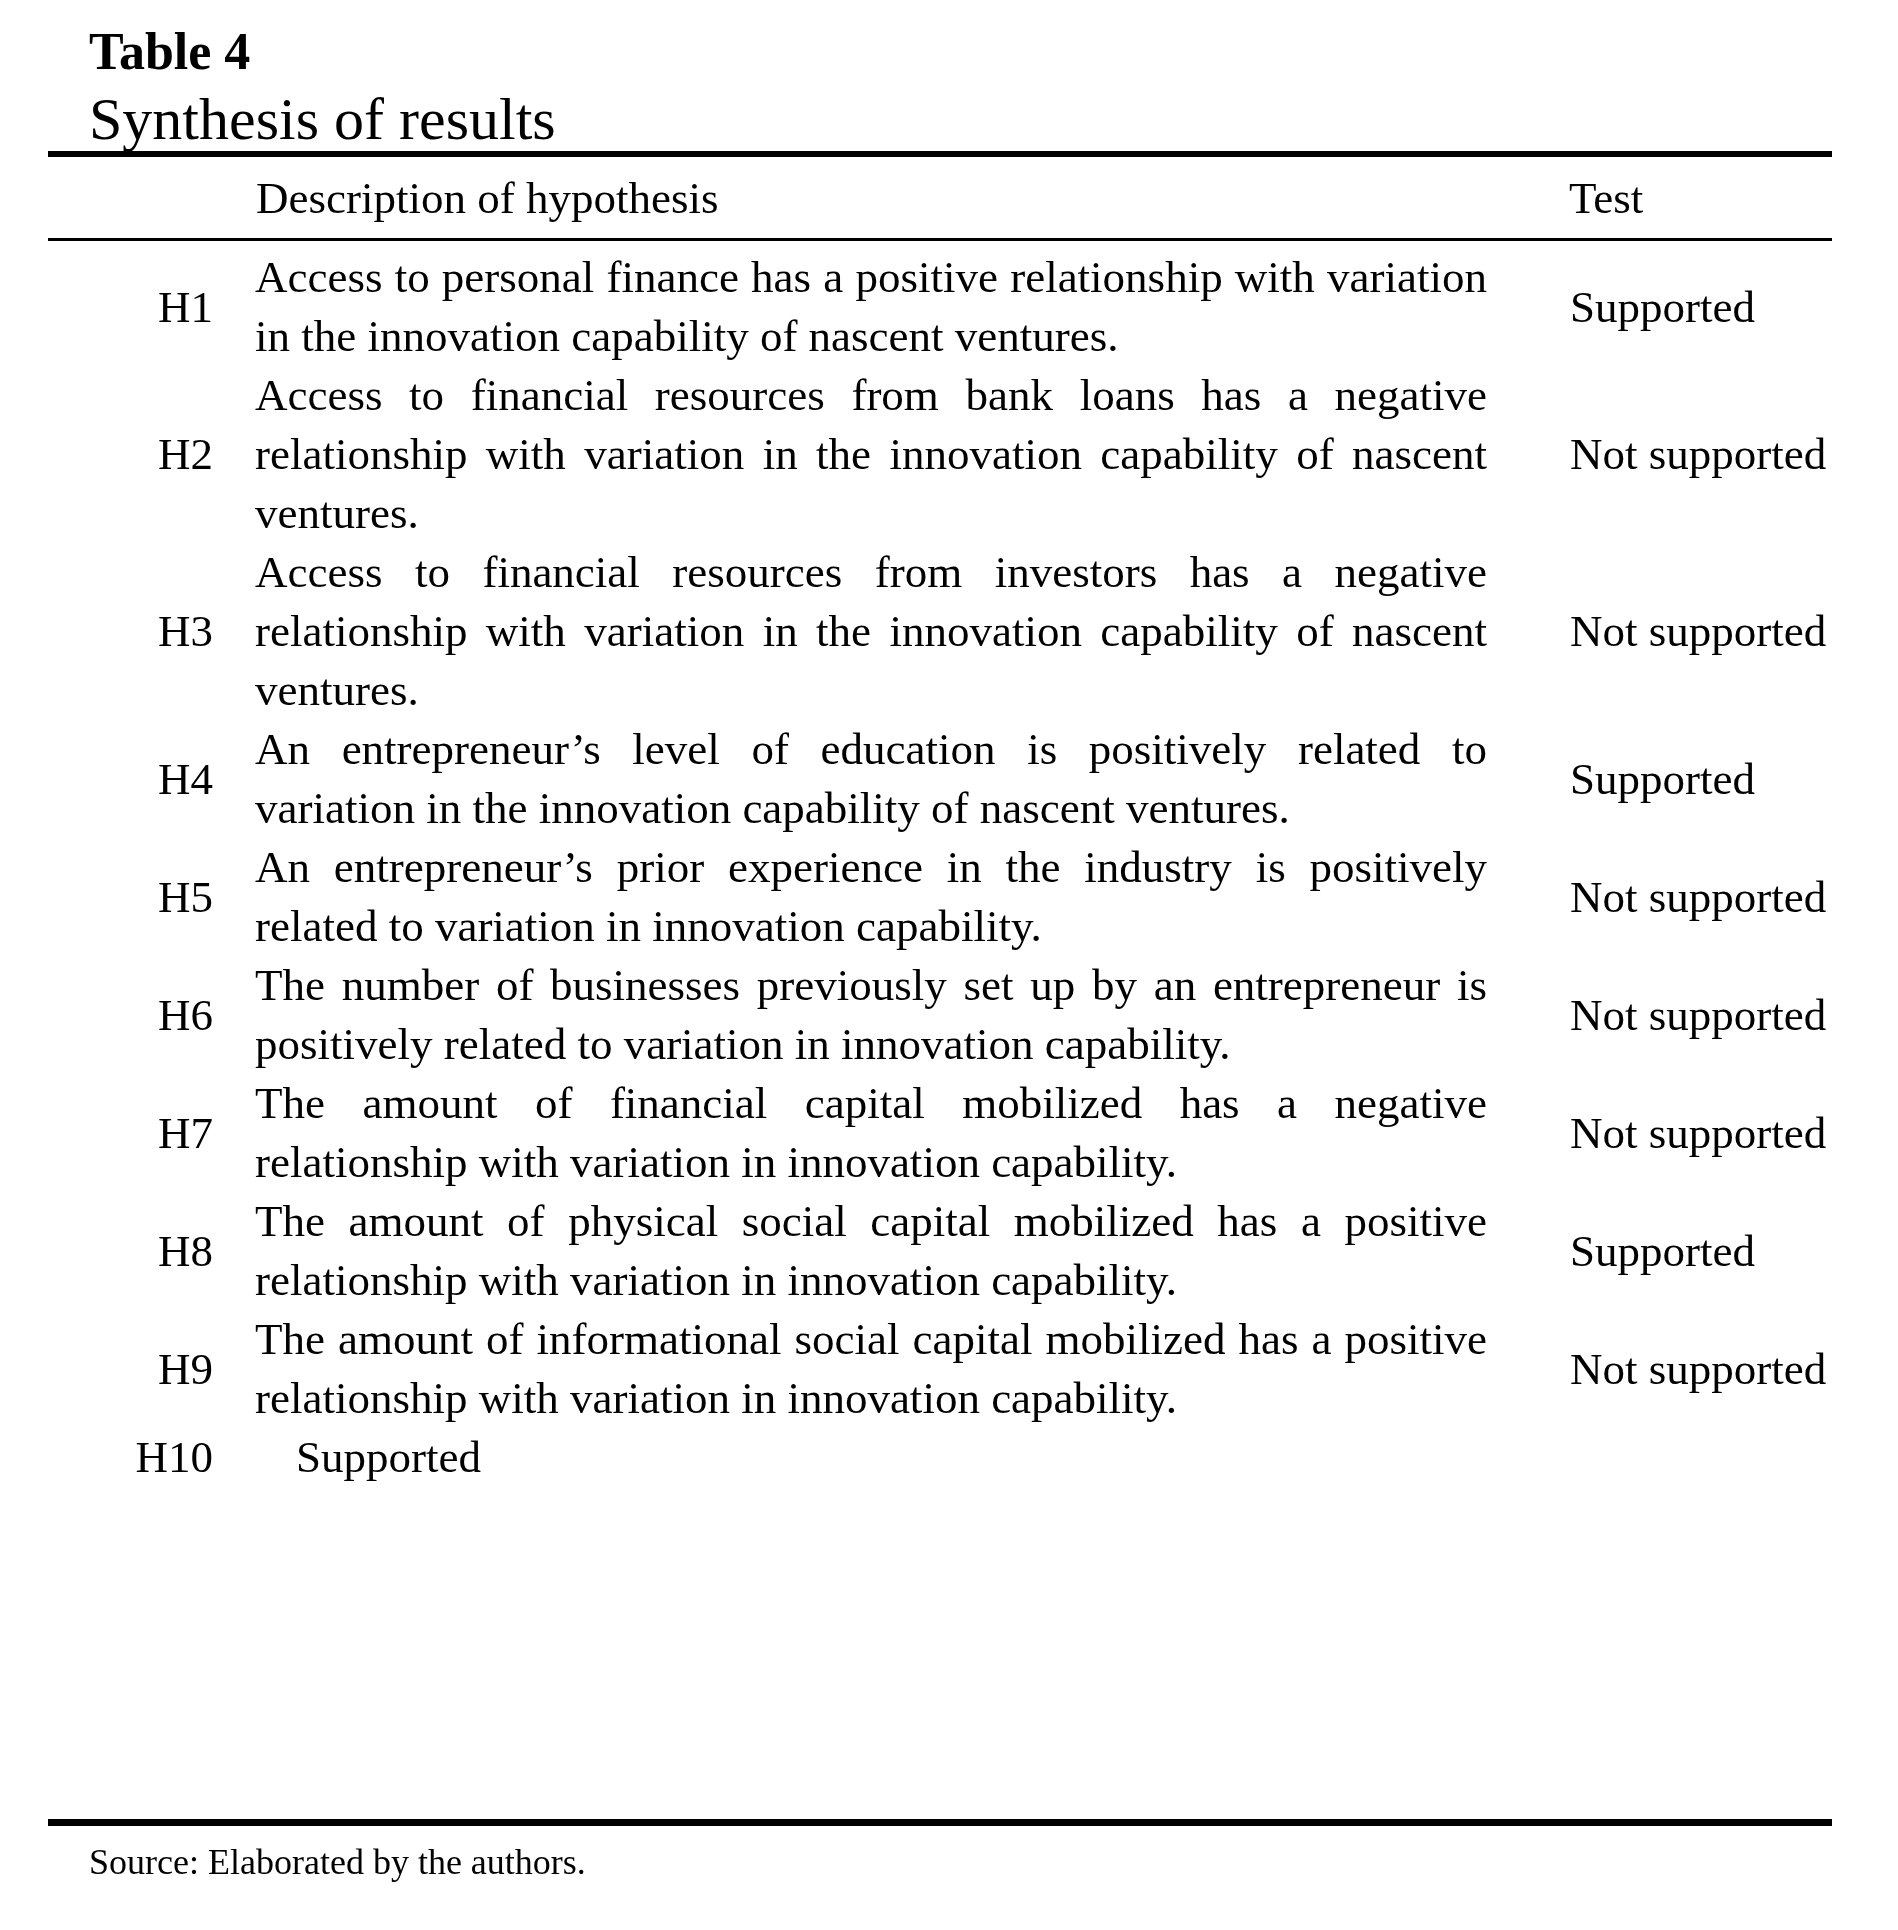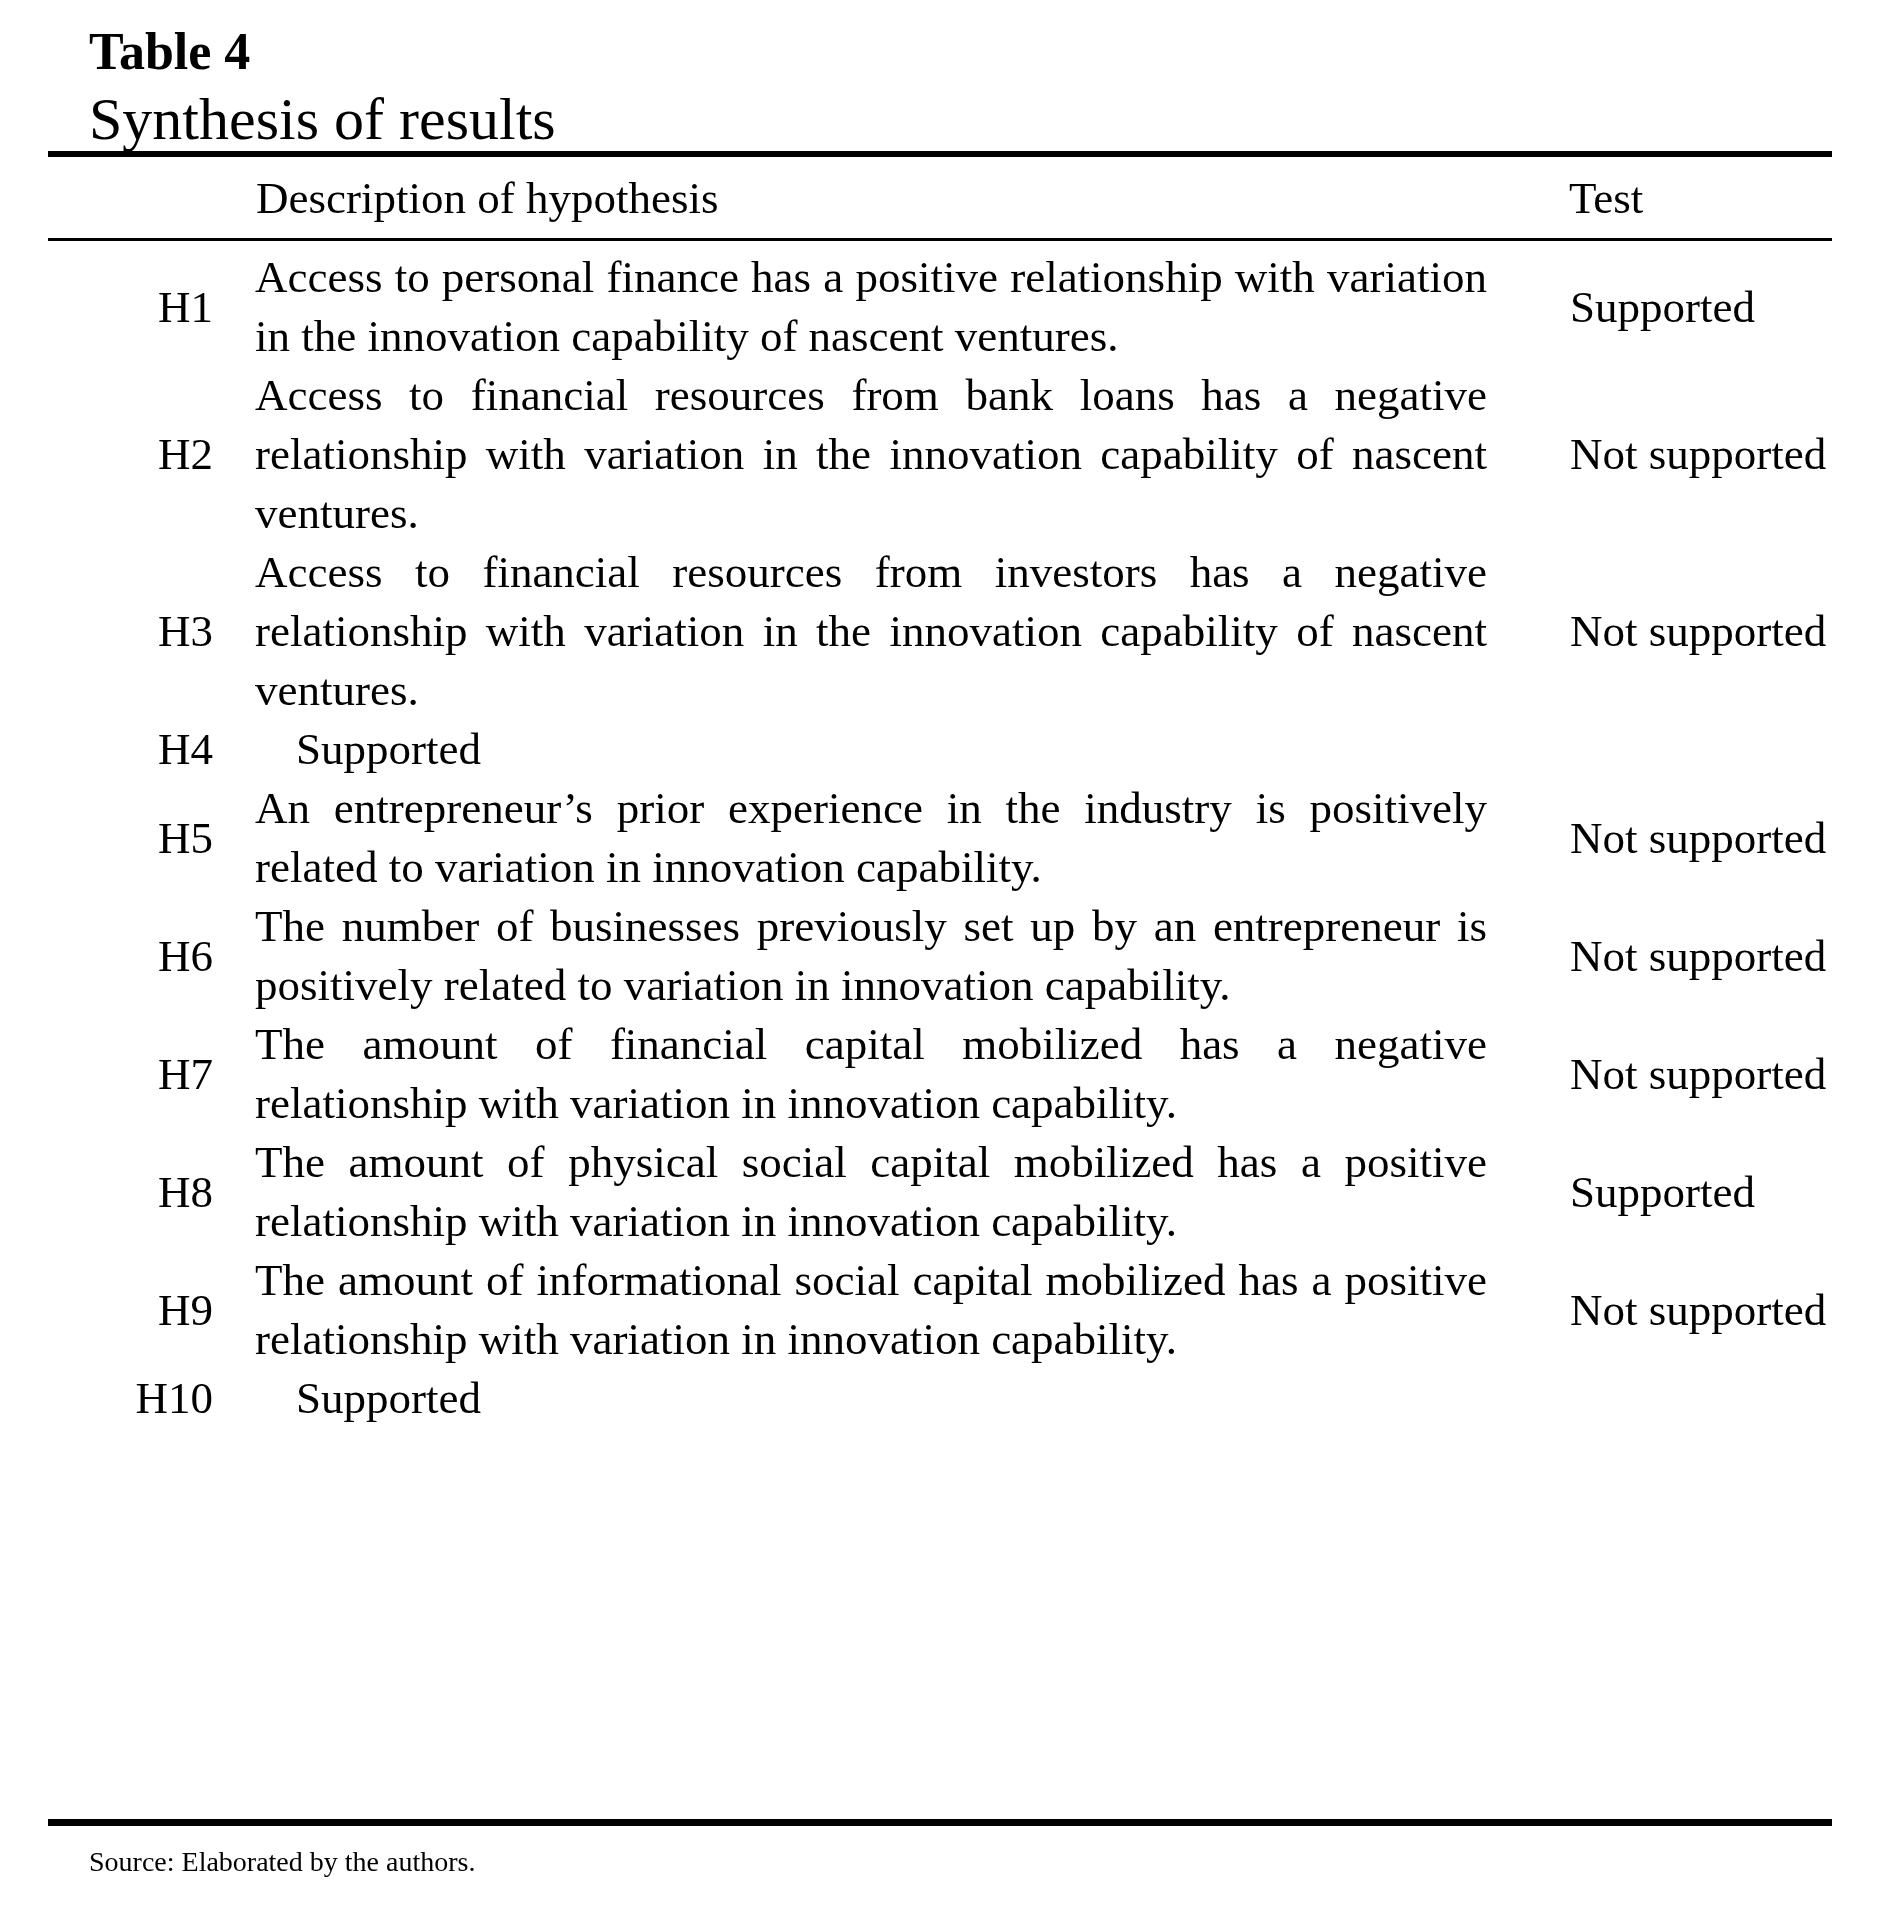--- a/index.html
+++ b/index.html
@@ -35,21 +35,21 @@
   .row .desc {
     margin-left: 42px; width: 1232px; font-size: 45px; line-height: 59px;
     text-align: justify; text-align-last: left;
   }
   .row .test {
     margin-left: 83px; width: 258px; font-size: 45px; line-height: 59px;
   }
   .row.r5 .test { align-self: center; }
   .source {
     position: absolute; left: 89px; top: 1838px;
-    font-size: 28px; line-height: 48px;
+    font-size: 36px; line-height: 48px;
   }
 </style>
 </head>
 <body>
 
 <div class="caption-label">Table 4</div>
 <div class="caption-title">Synthesis of results</div>
 
 <div class="rule top"></div>
 <div class="head-desc">Description of hypothesis</div>
@@ -67,20 +67,21 @@
     <div class="desc">Access to financial resources from bank loans has a negative relationship with variation in the innovation capability of nascent ventures.</div>
     <div class="test">Not supported</div>
   </div>
   <div class="row r3">
     <div class="id">H3</div>
     <div class="desc">Access to financial resources from investors has a negative relationship with variation in the innovation capability of nascent ventures.</div>
     <div class="test">Not supported</div>
   </div>
   <div class="row r4">
     <div class="id">H4</div>
+    <div class="desc">An entrepreneur’s level of education is positively related to variation in the innovation capability of nascent ventures.</div>
     <div class="test">Supported</div>
   </div>
   <div class="row r5">
     <div class="id">H5</div>
     <div class="desc">An entrepreneur’s prior experience in the industry is positively related to variation in innovation capability.</div>
     <div class="test">Not supported</div>
   </div>
   <div class="row r6">
     <div class="id">H6</div>
     <div class="desc">The number of businesses previously set up by an entrepreneur is positively related to variation in innovation capability.</div>

